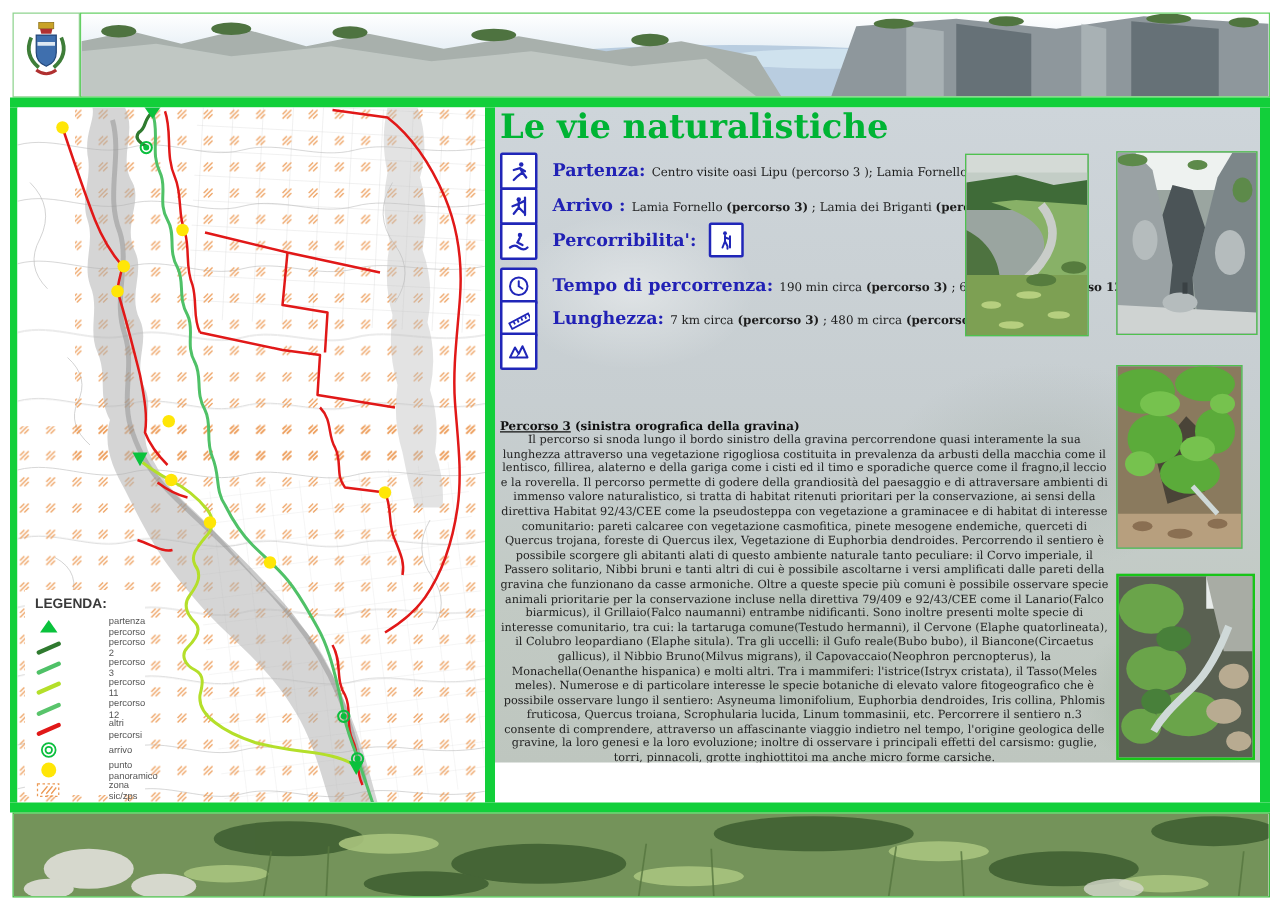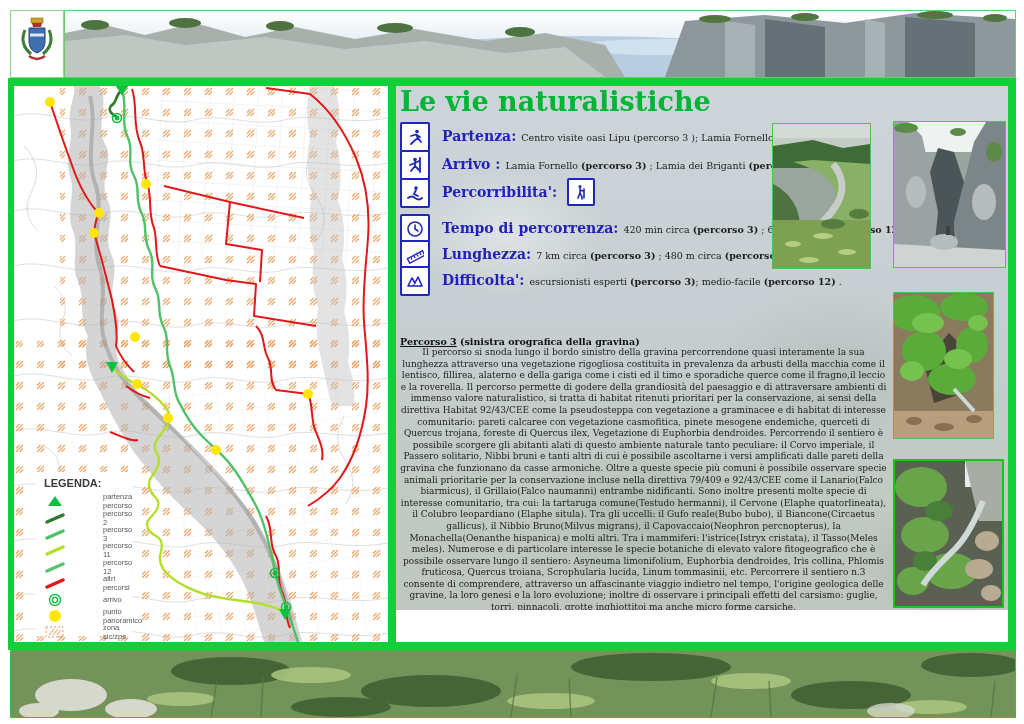--- a/index.html
+++ b/index.html
@@ -39,21 +39,21 @@
   .sec-head{font-size:9.5px;font-weight:bold;color:#111;margin-top:6px;}
   .sec-head .u{text-decoration:underline;}
   .sec-body{font-size:9px;line-height:11.6px;text-align:center;}
   .sec-body.wide{line-height:16.4px;}
   .photo{position:absolute;border:1px solid #4ec34e;overflow:hidden;background:#9aa5a0;}
   .photo.p1{left:376px;top:37px;width:97px;height:144px;}
   .photo.p2{left:497px;top:35px;width:111px;height:145px;}
   .photo.p3{left:497px;top:206px;width:99px;height:145px;}
   .photo.p4{left:497px;top:373px;width:107px;height:145px;border:2px solid #18c518;}
   
-  .legend{position:absolute;left:22px;top:386px;width:96px;height:164px;background:#ffffff;
+  .legend{position:absolute;left:6px;top:386px;width:96px;height:164px;background:#ffffff;
           padding:5px 0 0 8px;font-family:"Liberation Sans", sans-serif;box-sizing:border-box;}
   .legend-title{font-size:11px;font-weight:bold;color:#3a3a3a;margin-bottom:4px;}
   .li{display:flex;align-items:center;height:16.4px;}
   .li .sw{width:24px;flex:0 0 auto;display:flex;align-items:center;}
   .li .lab{font-size:7.5px;color:#555;margin-left:35px;}
 </style>
 </head>
 <body>
 
 <div class="page">
@@ -316,41 +316,40 @@
       </span>
     </div>
 
     <div class="irow r-tempo">
       <span class="icon-box">
         <svg width="18" height="18" viewBox="0 0 18 18" stroke="#2026b8" stroke-width="1.6" fill="none" stroke-linecap="round">
             <circle cx="9" cy="9" r="7"></circle>
             <path d="M9,5 L9,9 L12,11"></path>
           </svg>
       </span>
-      <span class="txt"><span class="ilabel">Tempo di percorrenza:</span><span class="ivalue"><span>420 min circa </span><span style="font-weight: bold;">(percorso 3)</span><span> ; 60 min circa </span><span style="font-weight: bold;">(percorso 12)</span><span> .</span></span></span>
+      <span class="txt"><span class="ilabel">Tempo di percorrenza:</span><span class="ivalue"><span>190 min circa </span><span style="font-weight: bold;">(percorso 3)</span><span> ; 60 min circa </span><span style="font-weight: bold;">(percorso 12)</span><span> .</span></span></span>
     </div>
 
     <div class="irow r-lung">
       <span class="icon-box">
         <svg width="18" height="18" viewBox="0 0 18 18" stroke="#2026b8" stroke-width="1.4" fill="none">
             <rect x="1.5" y="9" width="17" height="5" transform="rotate(-28 9 11)"></rect>
             <path d="M5,11.5 l1,2 M8,10 l1,2 M11,8.5 l1,2 M14,7 l1,2" transform="rotate(0)"></path>
           </svg>
       </span>
       <span class="txt"><span class="ilabel">Lunghezza:</span><span class="ivalue"><span>7 km circa </span><span style="font-weight: bold;">(percorso 3)</span><span> ;  480 m circa </span><span style="font-weight: bold;">(percorso 12)</span><span>.</span></span></span>
     </div>
 
     <div class="irow r-diff">
       <span class="icon-box">
         <svg width="18" height="18" viewBox="0 0 18 18" stroke="#2026b8" stroke-width="1.6" fill="none" stroke-linejoin="round">
             <path d="M2,14 L6,6 L9,11 L12,5 L16,14 Z"></path>
             <path d="M7,14 L9,11" stroke-width="1"></path>
           </svg>
       </span>
-      <span class="txt"><span class="ilabel">Difficolta':</span><span class="ivalue"><span>escursionisti esperti </span><span style="font-weight: bold;">(percorso 3)</span><span>;  medio-facile </span><span style="font-weight: bold;">(percorso 12)</span><span> .</span></span></span>
     </div>
 
 
     <div class="desc-block">
       <div class="sec-head" style="margin-top:34px;">
         <span class="u">Percorso 3</span><span> (sinistra orografica della gravina)</span>
       </div>
       <div class="sec-body">Il percorso si snoda lungo il bordo sinistro della gravina percorrendone quasi interamente la sua lunghezza attraverso una vegetazione rigogliosa costituita in prevalenza da arbusti della macchia come il lentisco, fillirea, alaterno e della gariga come i cisti ed il timo e sporadiche querce come il fragno,il  leccio e la roverella. Il percorso permette di godere della grandiosità del paesaggio e di  attraversare ambienti di immenso valore naturalistico, si tratta di habitat ritenuti prioritari per la conservazione, ai sensi della direttiva Habitat 92/43/CEE come la pseudosteppa con vegetazione a graminacee e di habitat di interesse comunitario: pareti calcaree con vegetazione casmofitica, pinete mesogene endemiche, querceti di Quercus trojana, foreste di Quercus ilex, Vegetazione di Euphorbia dendroides. Percorrendo il sentiero è possibile scorgere gli abitanti alati di questo ambiente naturale tanto peculiare: il Corvo imperiale, il Passero solitario, Nibbi bruni e tanti altri di cui è possibile ascoltarne i versi amplificati dalle pareti della gravina che funzionano da casse armoniche. Oltre a queste specie più comuni è possibile osservare specie animali prioritarie per la conservazione incluse nella direttiva 79/409 e 92/43/CEE come il Lanario(Falco biarmicus), il Grillaio(Falco naumanni) entrambe nidificanti. Sono inoltre presenti molte specie di interesse comunitario, tra cui: la tartaruga comune(Testudo hermanni), il Cervone (Elaphe quatorlineata), il Colubro leopardiano (Elaphe situla). Tra gli uccelli: il Gufo reale(Bubo bubo), il Biancone(Circaetus gallicus), il Nibbio Bruno(Milvus migrans), il Capovaccaio(Neophron percnopterus), la Monachella(Oenanthe hispanica) e molti altri. Tra i mammiferi: l'istrice(Istryx cristata), il Tasso(Meles meles). Numerose e di particolare interesse le specie botaniche di elevato valore fitogeografico che è possibile osservare lungo il sentiero: Asyneuma limonifolium, Euphorbia dendroides, Iris collina, Phlomis fruticosa, Quercus troiana, Scrophularia lucida, Linum tommasinii, etc.  Percorrere il sentiero n.3 consente di comprendere, attraverso un affascinante viaggio indietro nel tempo, l'origine geologica delle gravine, la loro genesi e la loro evoluzione; inoltre di osservare i principali effetti del carsismo: guglie, torri, pinnacoli, grotte inghiottitoi ma anche micro forme carsiche.</div>
       <div class="sec-body wide">Il Passo di Giacobbe segna il punto in cui termina l'incisione rocciosa (la Gravina vera e propria) ed inizia un tratto pianeggiante scavato nei materiali alluvionali (la Lama). All'interno sono presenti ambienti molto suggestivi come le pareti che presentano stillicidio di acqua ed appaiono, pertanto, ricoperte da felci, ma anche manufatti scavati dai pastori nella calcarenite per la captazione e la raccolta dell'acqua necessaria ad abbeverare le greggi. Questo tratto di gravina ospita una delle rare pozze d'acqua perenni, quindi di grande valore ecologico perché consente la sopravvivenza a numerose specie faunistiche legate alla presenza dell'acqua come il granchio d'acqua dolce (Potamon fluviatile), la tartaruga palustre (Emys orbicularis), il Tritone crestato italiano (Triturus carnifex) e l'ormai raro Ululone appenninico (Bombina pachypus).</div>
     </div>

